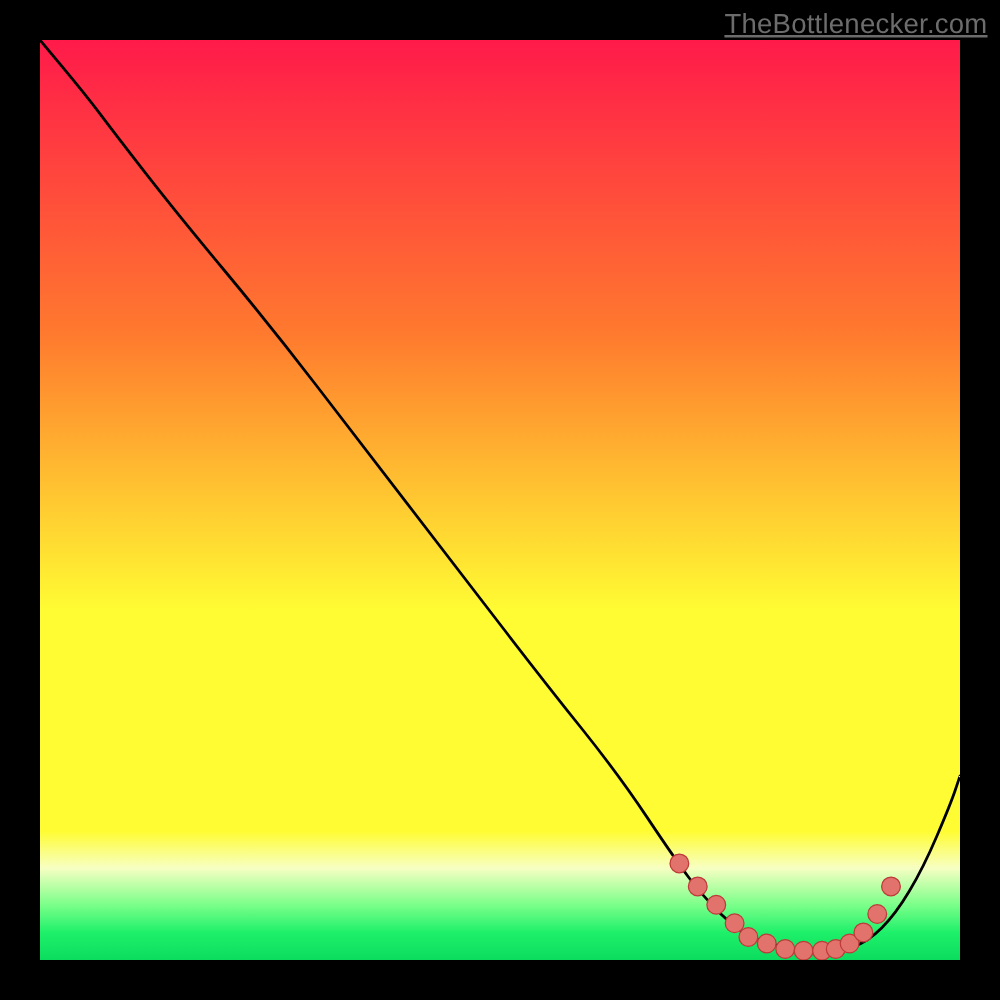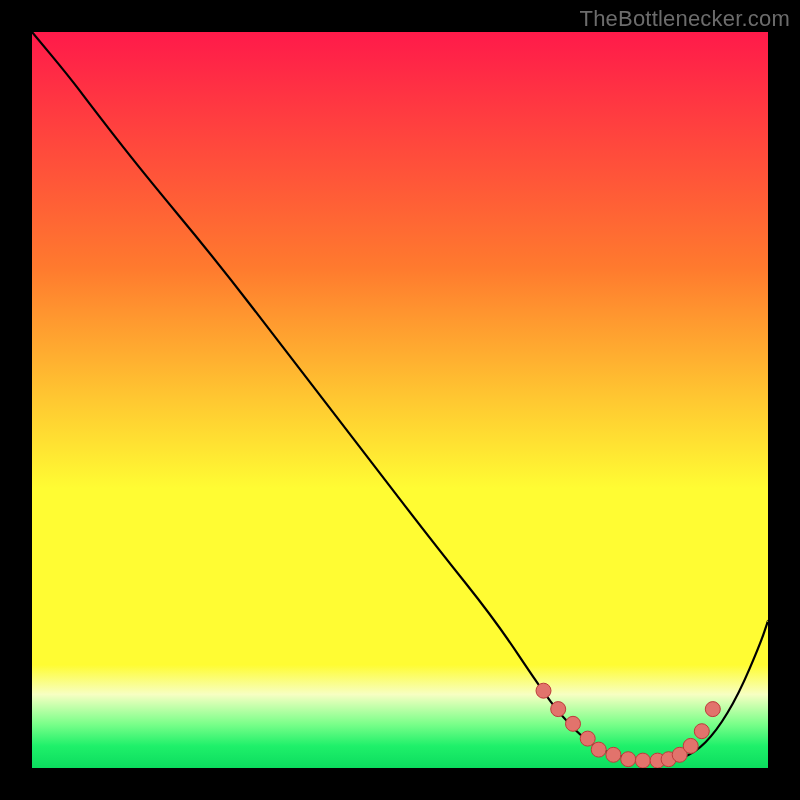--- a/index.html
+++ b/index.html
@@ -33,20 +33,21 @@
     height: 100%;
   }
   .attrib {
     position: absolute;
     top: 6px;
     right: 10px;
     color: #6c6c6c;
     font-size: 22px;
     font-weight: 500;
     letter-spacing: 0.2px;
+    text-decoration: underline;
   }
 </style>
 </head>
 <body>
 
 <div class="frame">
 
   <div class="attrib">TheBottlenecker.com</div>
 
   <div class="plot">

